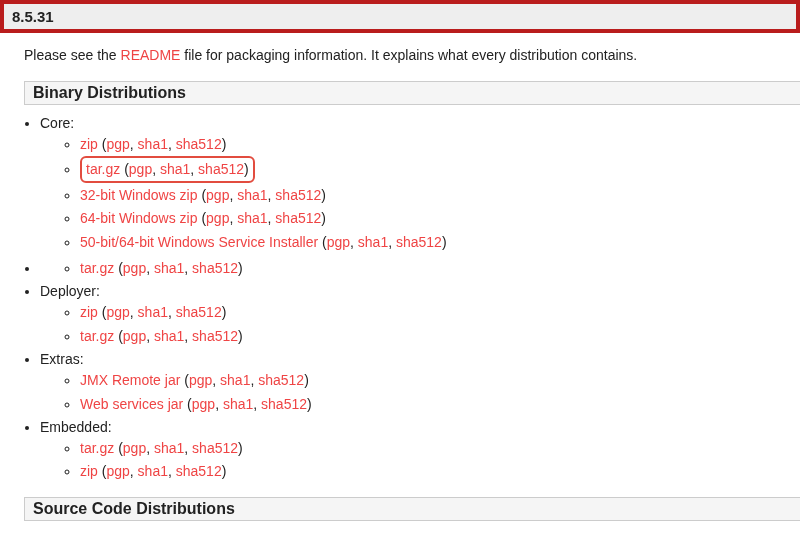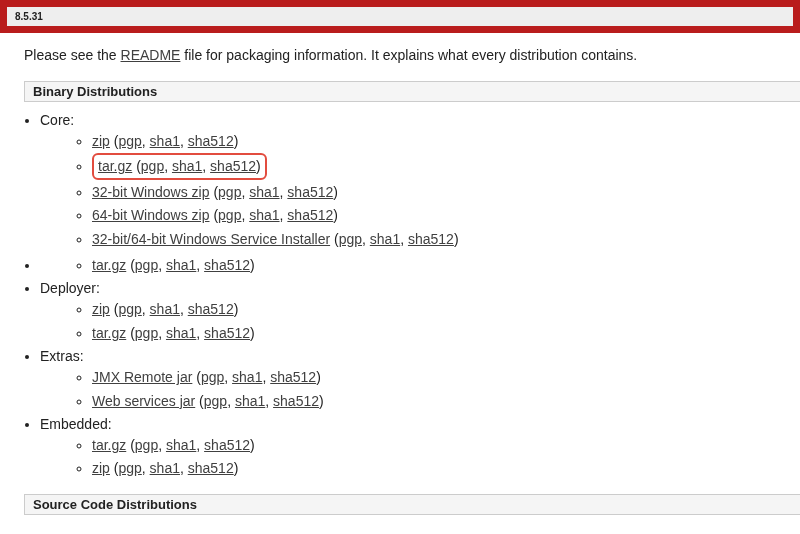--- a/index.html
+++ b/index.html
@@ -6,58 +6,57 @@
   body {
     margin: 0;
     font-family: -apple-system, BlinkMacSystemFont, "Segoe UI", Helvetica, Arial, sans-serif;
     font-size: 14px;
     color: #222;
     background: #fff;
     width: 800px;
   }
   .version-header {
     background: #eeeeee;
-    border: 7px solid #b91c1c;
+    border: 4px solid #b91c1c;
     padding: 4px 8px;
     font-weight: 700;
-    font-size: 10px;
+    font-size: 15px;
     margin: 0 0 14px 0;
   }
   .intro {
     padding: 0 0 0 24px;
     margin-bottom: 18px;
   }
   a.link {
-    color: #404040;
-    text-decoration: underline;
+    color: #ef4444;
     cursor: pointer;
   }
   .section-header {
     margin-left: 24px;
     background: #f5f5f5;
     border: 1px solid #ccc;
     border-right: none;
     padding: 2px 8px;
     font-weight: 700;
-    font-size: 13px;
+    font-size: 16px;
   }
   ul.top {
     margin: 10px 0 14px 0;
   }
   ul.top > li {
     list-style-type: disc;
     margin: 2px 0;
   }
   ul.sub {
     margin: 2px 0 4px 0;
     padding-left: 40px;
   }
   ul.sub > li {
     list-style-type: circle;
-    margin: 1px 12px;
+    margin: 1px 0;
   }
   .highlight-box {
     border: 2px solid #e24c3f;
     border-radius: 6px;
     padding: 0 4px;
     display: inline-block;
     line-height: 1.4;
   }
   .row-line { line-height: 1.6; }
 </style>
@@ -71,21 +70,21 @@
 </div>
 
 <div class="section-header">Binary Distributions</div>
 
 <ul class="top" id="binary-list">
     <li><span>Core:</span><ul class="sub">
         <li><span class="row-line"><a class="link">zip</a><span class="row-line"><span> (</span><a class="link">pgp</a><span>, </span><a class="link">sha1</a><span>, </span><a class="link">sha512</a><span>)</span></span></span></li>
         <li><span class="highlight-box row-line"><a class="link">tar.gz</a><span class="row-line"><span> (</span><a class="link">pgp</a><span>, </span><a class="link">sha1</a><span>, </span><a class="link">sha512</a><span>)</span></span></span></li>
         <li><span class="row-line"><a class="link">32-bit Windows zip</a><span class="row-line"><span> (</span><a class="link">pgp</a><span>, </span><a class="link">sha1</a><span>, </span><a class="link">sha512</a><span>)</span></span></span></li>
         <li><span class="row-line"><a class="link">64-bit Windows zip</a><span class="row-line"><span> (</span><a class="link">pgp</a><span>, </span><a class="link">sha1</a><span>, </span><a class="link">sha512</a><span>)</span></span></span></li>
-        <li><span class="row-line"><a class="link">32-bit/64-bit Windows Service Installer</a><span class="row-line"><span> (</span><a class="link">pgp</a><span>, </span><a class="link">sha1</a><span>, </span><a class="link">sha512</a><span>)</span></span></span></li>
+        <li><span class="row-line"><a class="link">50-bit/64-bit Windows Service Installer</a><span class="row-line"><span> (</span><a class="link">pgp</a><span>, </span><a class="link">sha1</a><span>, </span><a class="link">sha512</a><span>)</span></span></span></li>
       </ul></li>
     <li><ul class="sub">
         <li><span class="row-line"><a class="link">tar.gz</a><span class="row-line"><span> (</span><a class="link">pgp</a><span>, </span><a class="link">sha1</a><span>, </span><a class="link">sha512</a><span>)</span></span></span></li>
       </ul></li>
     <li><span>Deployer:</span><ul class="sub">
         <li><span class="row-line"><a class="link">zip</a><span class="row-line"><span> (</span><a class="link">pgp</a><span>, </span><a class="link">sha1</a><span>, </span><a class="link">sha512</a><span>)</span></span></span></li>
         <li><span class="row-line"><a class="link">tar.gz</a><span class="row-line"><span> (</span><a class="link">pgp</a><span>, </span><a class="link">sha1</a><span>, </span><a class="link">sha512</a><span>)</span></span></span></li>
       </ul></li>
     <li><span>Extras:</span><ul class="sub">
         <li><span class="row-line"><a class="link">JMX Remote jar</a><span class="row-line"><span> (</span><a class="link">pgp</a><span>, </span><a class="link">sha1</a><span>, </span><a class="link">sha512</a><span>)</span></span></span></li>

